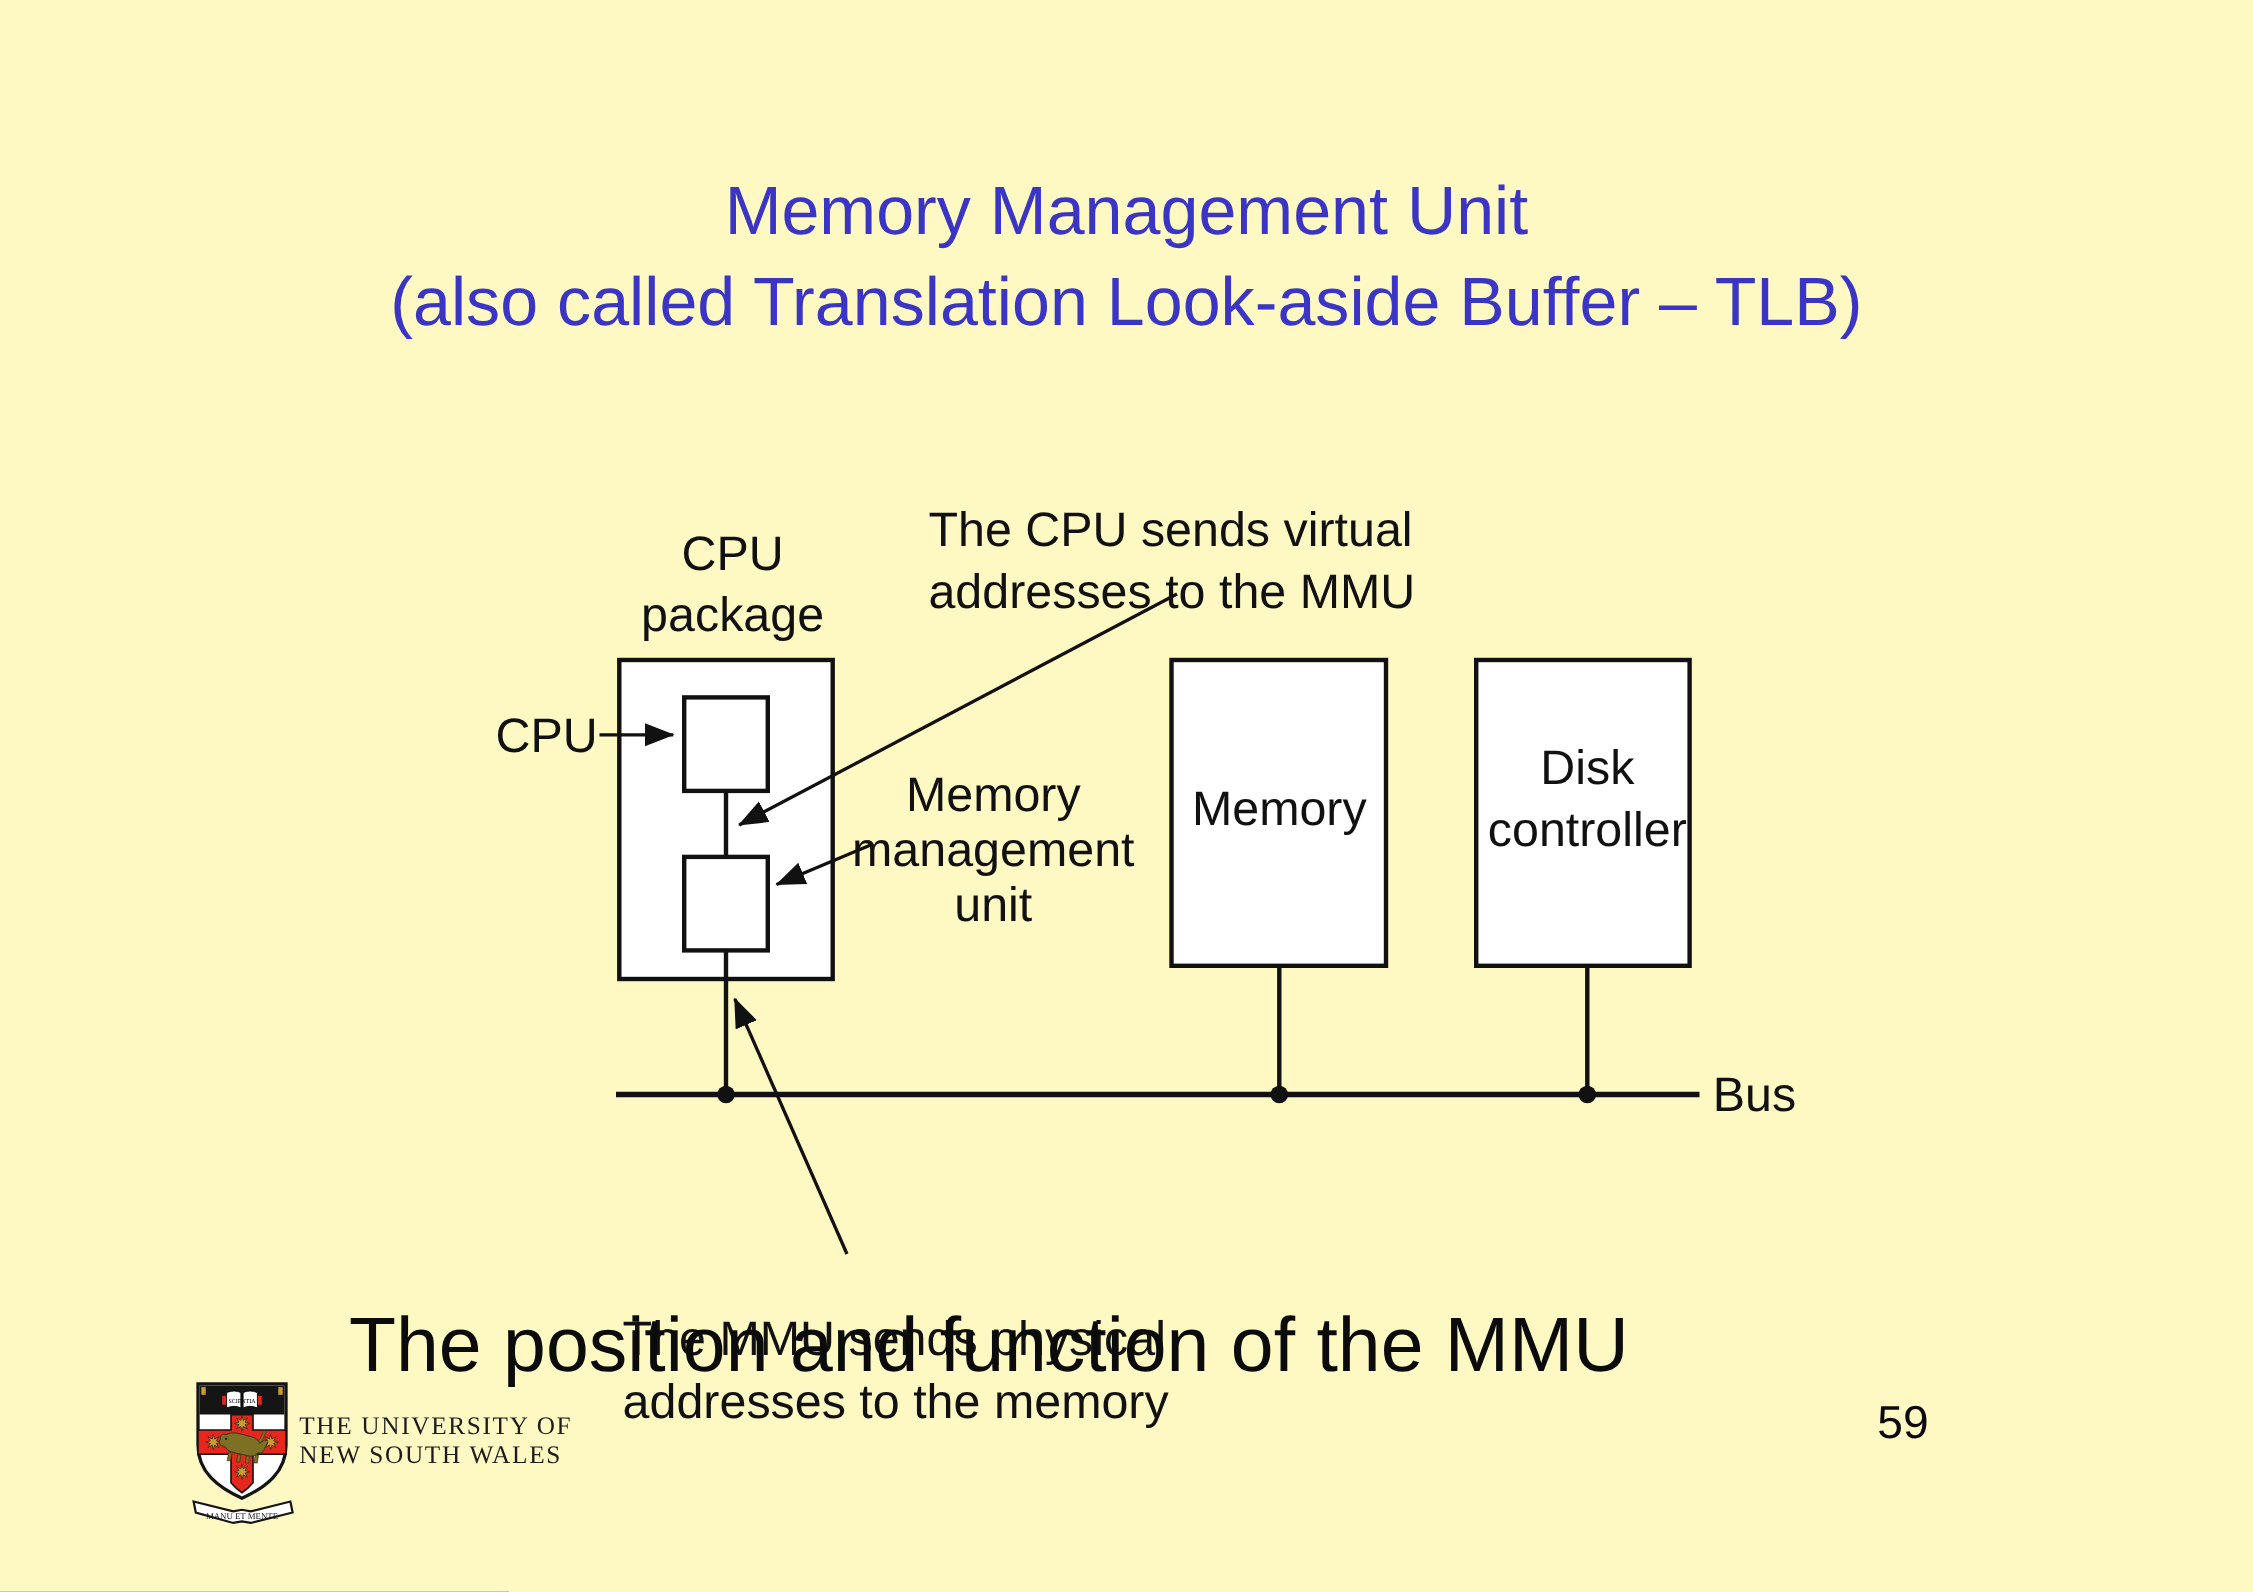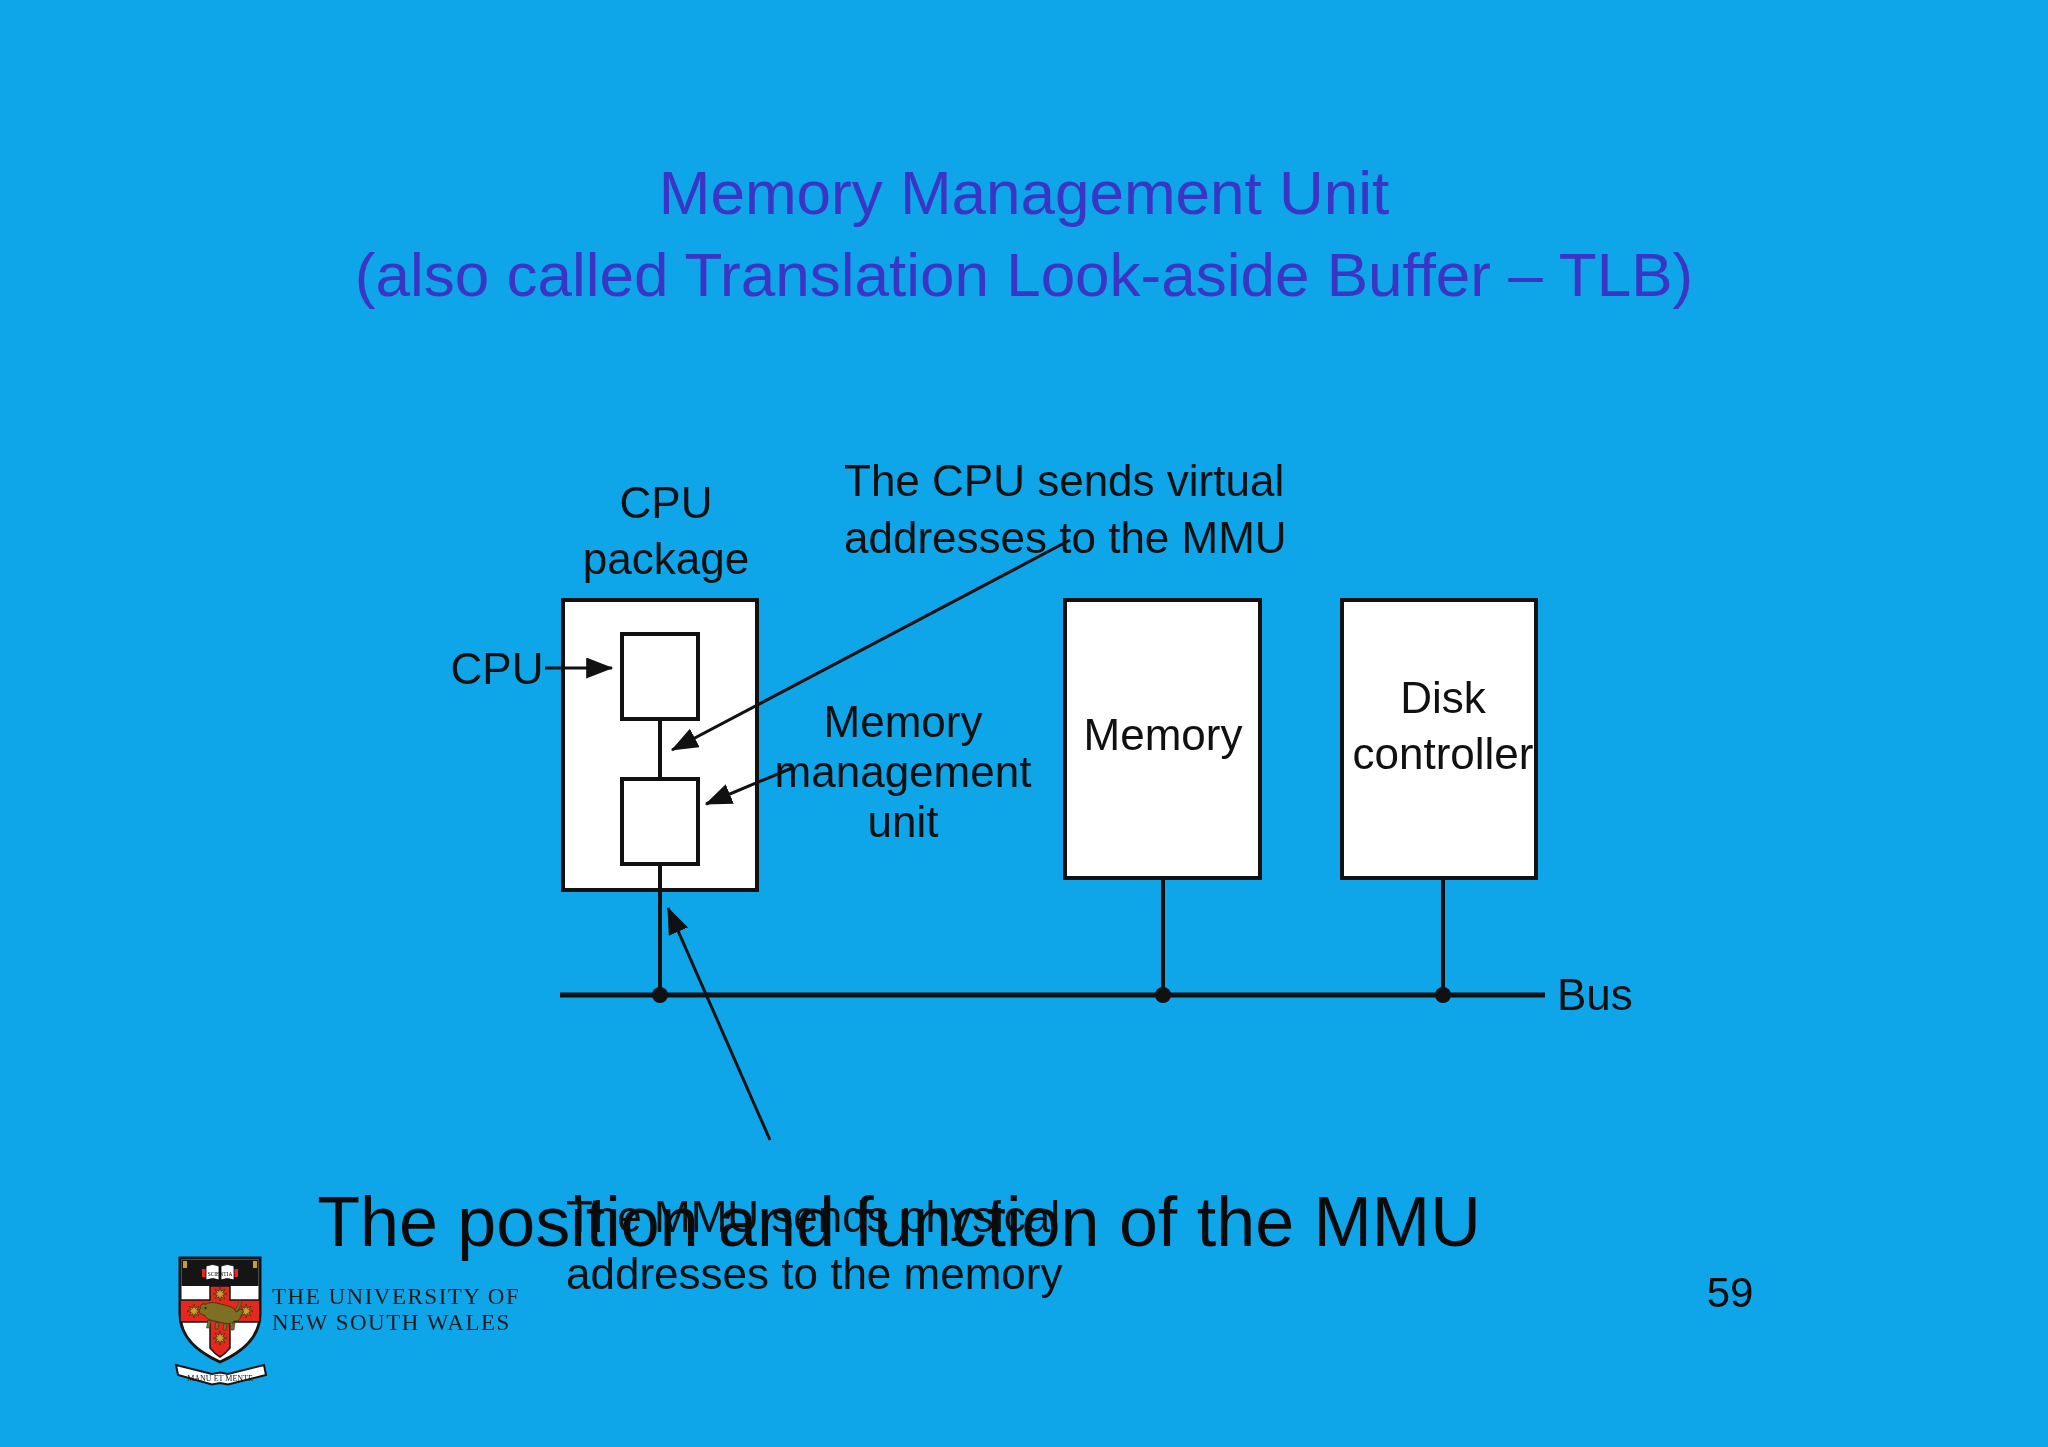--- a/index.html
+++ b/index.html
@@ -1,19 +1,19 @@
 <!DOCTYPE html>
 <html><head>
 <meta charset="utf-8">
 <style>
   html,body{margin:0;padding:0;background:#888;}
   .slide{
     position:relative;
     width:2048px;height:1447px;
-    background:#0ea5e9;
+    background:#fef9c3;
     overflow:hidden;
     font-family:"Liberation Sans","DejaVu Sans",sans-serif;
   }
   .title-block{
     position:absolute;top:152px;left:0;width:2048px;
     text-align:center;
     font-size:62px;line-height:82px;font-weight:400;
     color:#3a35c5;
   }
   .diagram-svg{

